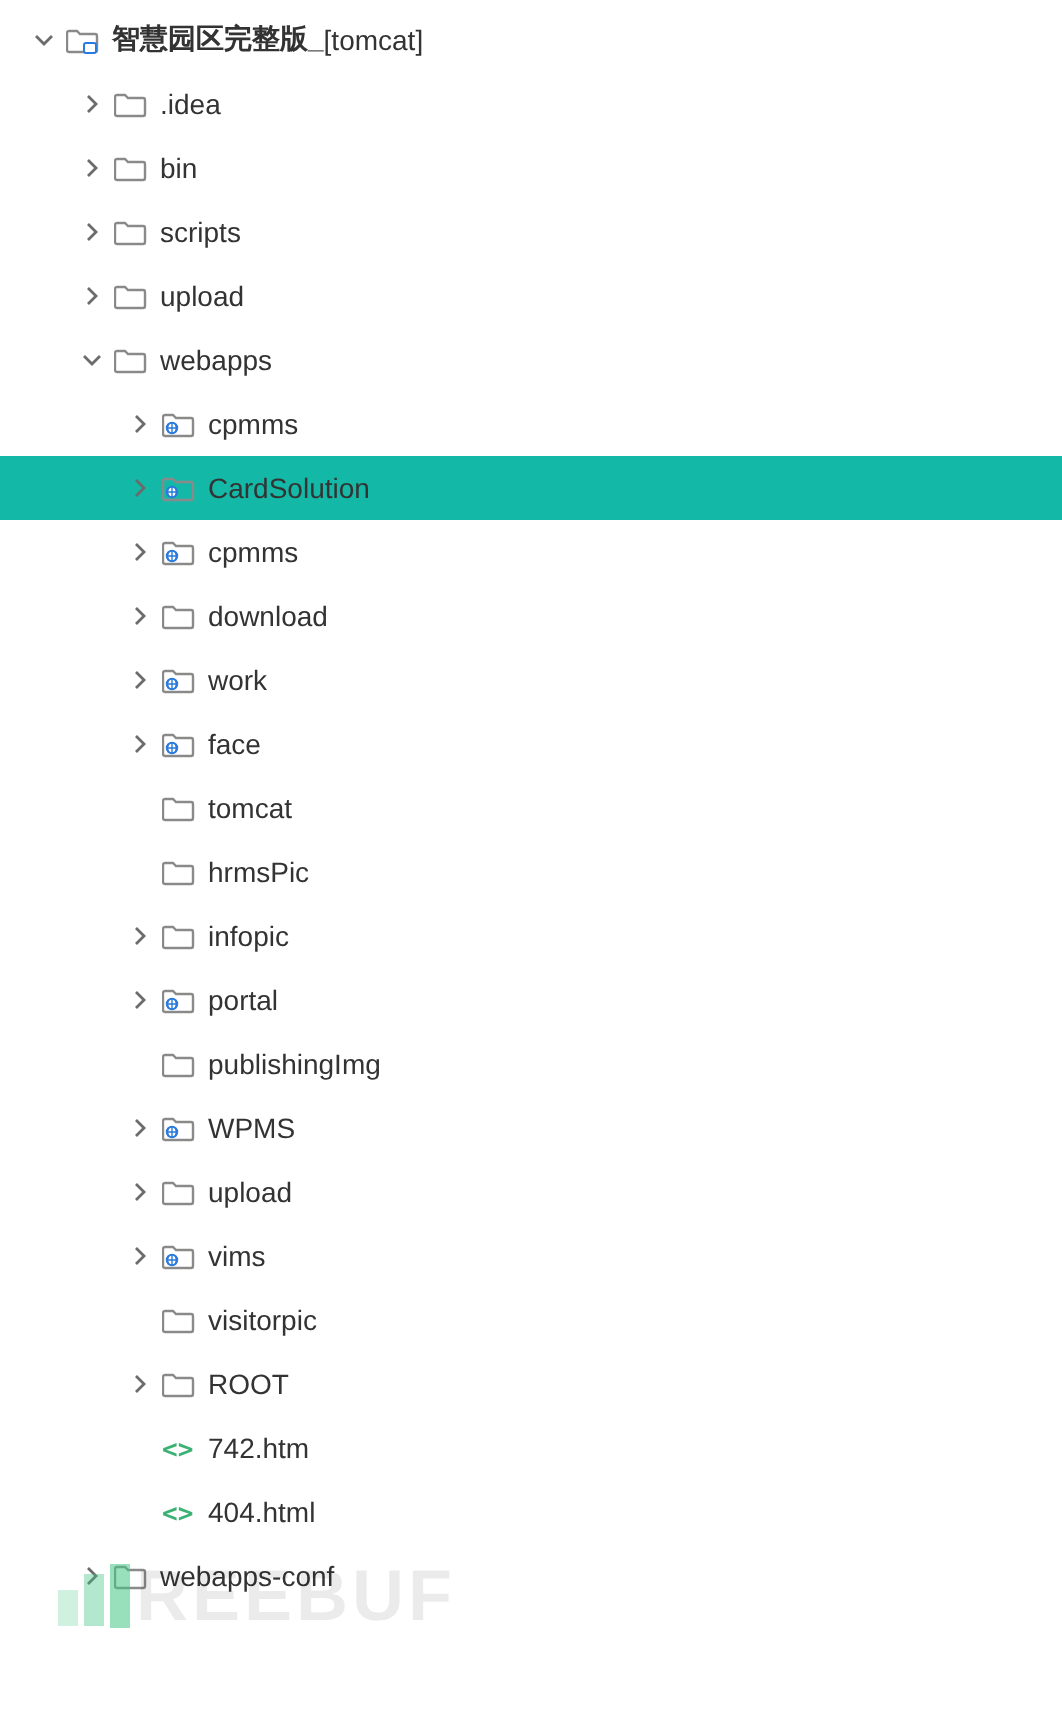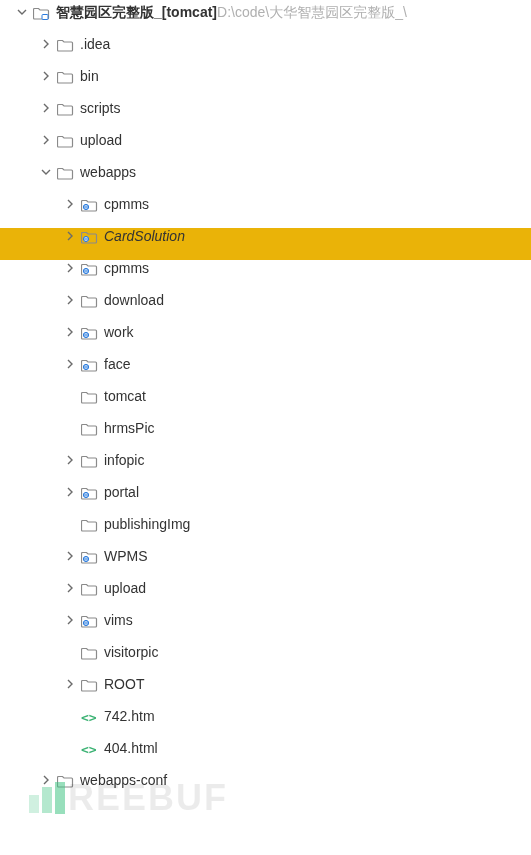--- a/index.html
+++ b/index.html
@@ -9,25 +9,26 @@
       color: #333;
       background: #fff;
       width: 531px;
       height: 855px;
       overflow: hidden;
       position: relative;
     }
     .tree { padding-top: 4px; user-select: none; }
     .row {
       display: flex;
+      align-items: center;
       height: 32px;
       white-space: nowrap;
       cursor: pointer;
     }
-    .row.selected { background: #eab308; font-style: italic; }
+    .row.selected { background: #14b8a6; }
     .indent { display: inline-block; flex-shrink: 0; }
     .arrow {
       width: 16px;
       height: 16px;
       display: inline-flex;
       align-items: center;
       justify-content: center;
       flex-shrink: 0;
       margin-right: 2px;
     }
@@ -36,21 +37,21 @@
       width: 18px;
       height: 18px;
       display: inline-flex;
       align-items: center;
       justify-content: center;
       flex-shrink: 0;
       margin-right: 6px;
     }
     .label { color: #333; }
     .label.bold { font-weight: 600; }
-    .tag { color: #333; font-weight: 700; }
+    .tag { color: #333; font-weight: 400; }
     .path { color: #b0b0b0; font-weight: 400; }
     .watermark {
       position: absolute;
       left: 29px;
       bottom: 36px;
       font-size: 36px;
       font-weight: 700;
       letter-spacing: 2px;
       color: rgba(0,0,0,0.08);
       pointer-events: none;
@@ -81,21 +82,20 @@
       <span class="icon">
         <svg width="17" height="17" viewBox="0 0 17 17">
           <path d="M1.5 3.5 h4 l1.5 1.5 h7.5 a1 1 0 0 1 1 1 v7 a1 1 0 0 1 -1 1 h-13 a1 1 0 0 1 -1 -1 v-8.5 a1 1 0 0 1 1 -1 z" fill="none" stroke="#8a8a8a" stroke-width="1.2"></path>
           <rect x="9" y="9.5" width="6" height="5" rx="1" fill="#fff" stroke="#2a7bde" stroke-width="1"></rect>
         </svg>
       </span>
       <span class="label bold">智慧园区完整版_</span>
       <span> </span>
       <span class="tag">[tomcat]</span>
       <span>  </span>
-      <span class="path">D:\code\大华智慧园区完整版_\</span>
     </div>
     <div class="row">
       <span class="indent" style="width: 38px;"></span>
       <span class="arrow">
         <svg width="10" height="10" viewBox="0 0 10 10">
           <path d="M3 1 L7 5 L3 9" fill="none" stroke="#6b6b6b" stroke-width="1.4"></path>
         </svg>
       </span>
       <span class="icon">
         <svg width="17" height="17" viewBox="0 0 17 17">

